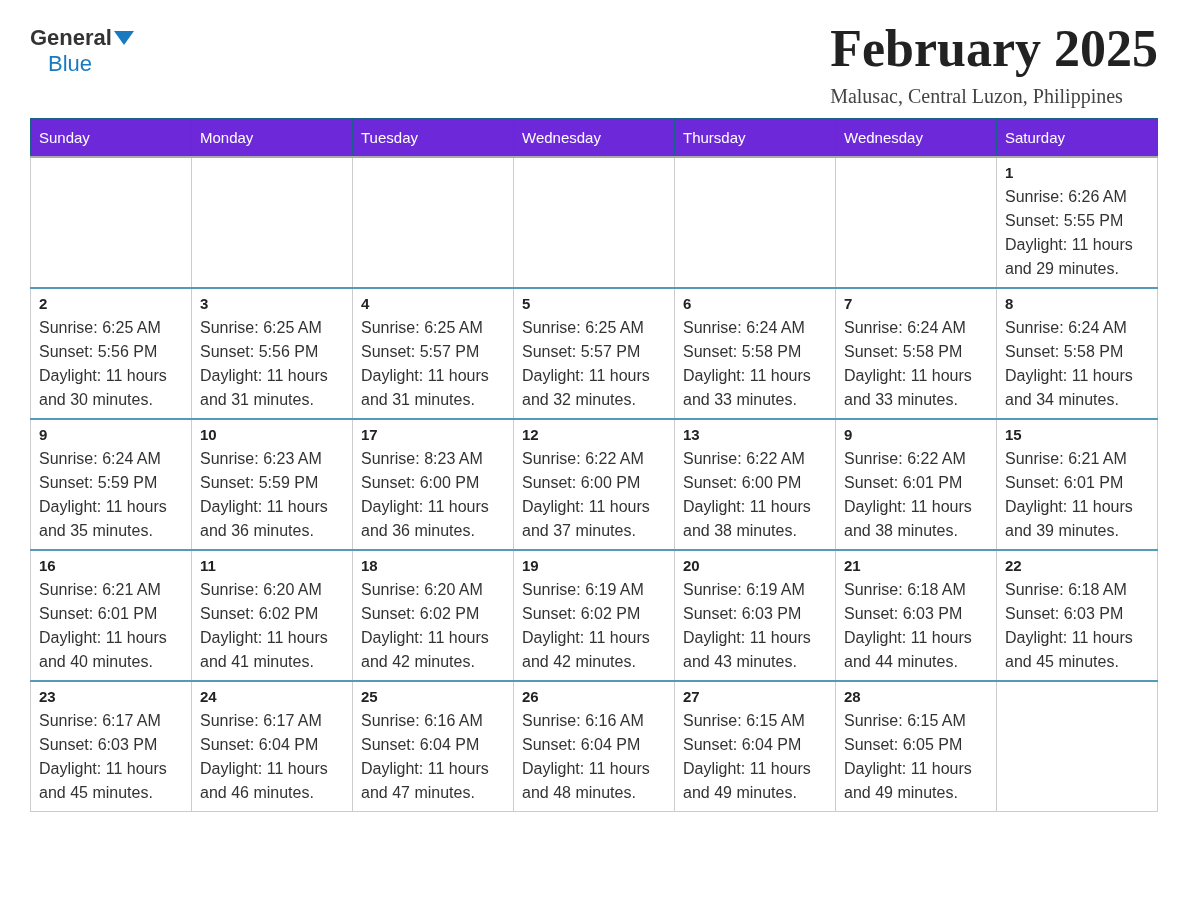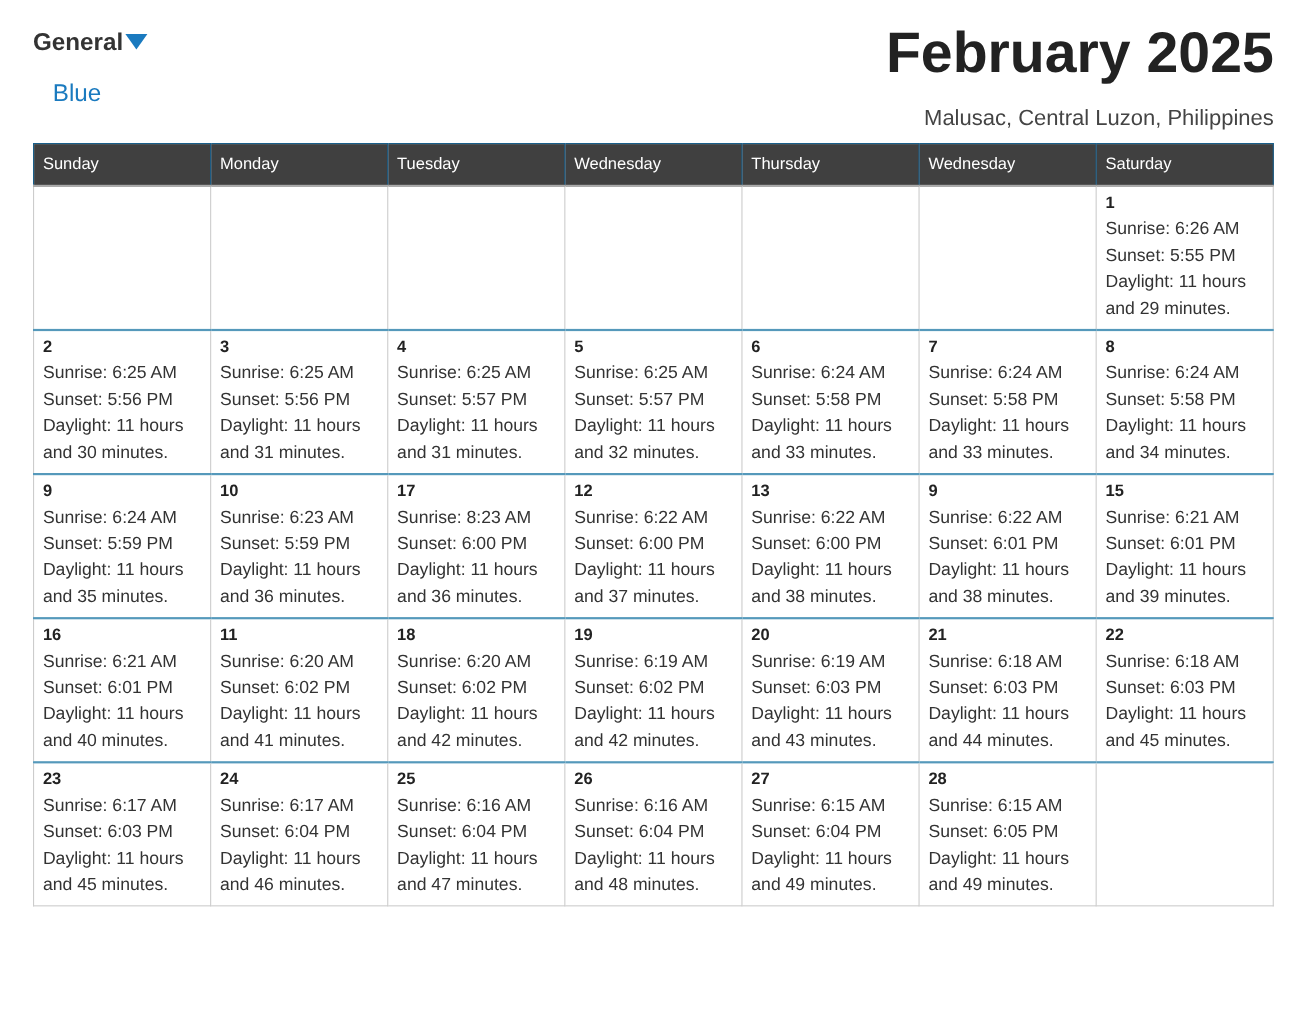--- a/index.html
+++ b/index.html
@@ -14,21 +14,20 @@
       display: flex;
       justify-content: space-between;
       align-items: flex-start;
       margin-bottom: 10px;
     }
     .logo {
       display: flex;
       flex-direction: column;
       align-items: flex-start;
       padding-top: 5px;
-      gap: 21px;
     }
     .logo-text {
       display: flex;
       align-items: center;
       font-size: 22px;
       font-weight: bold;
       color: #333;
     }
     .logo-general { color: #333; }
     .logo-arrow {
@@ -36,40 +35,41 @@
       width: 0;
       height: 0;
       border-left: 10px solid transparent;
       border-right: 10px solid transparent;
       border-top: 14px solid #1a7abf;
       margin: 0 2px;
       vertical-align: middle;
     }
     .logo-blue { color: #1a7abf; font-size: 22px; margin-left: 18px; }
     .title-section {
-      text-align: right;
+      text-align: left;
+      font-family: Liberation Serif, serif;
     }
     .month-title {
       font-size: 52px;
       font-weight: bold;
       color: #222;
       line-height: 1.1;
     }
     .location {
       font-size: 20px;
       color: #444;
-      margin-top: 20px;
+      margin-top: 8px;
     }
     .calendar {
       width: 100%;
       border-collapse: collapse;
       margin-top: 10px;
     }
     .calendar th {
-      background-color: #404040;
+      background-color: #6d28d9;
       color: #fff;
       text-align: left;
       padding: 10px 8px;
       font-size: 15px;
       font-weight: normal;
       border: 1px solid #1a5f8a;
     }
     .calendar td {
       vertical-align: top;
       border: 1px solid #ccc;

